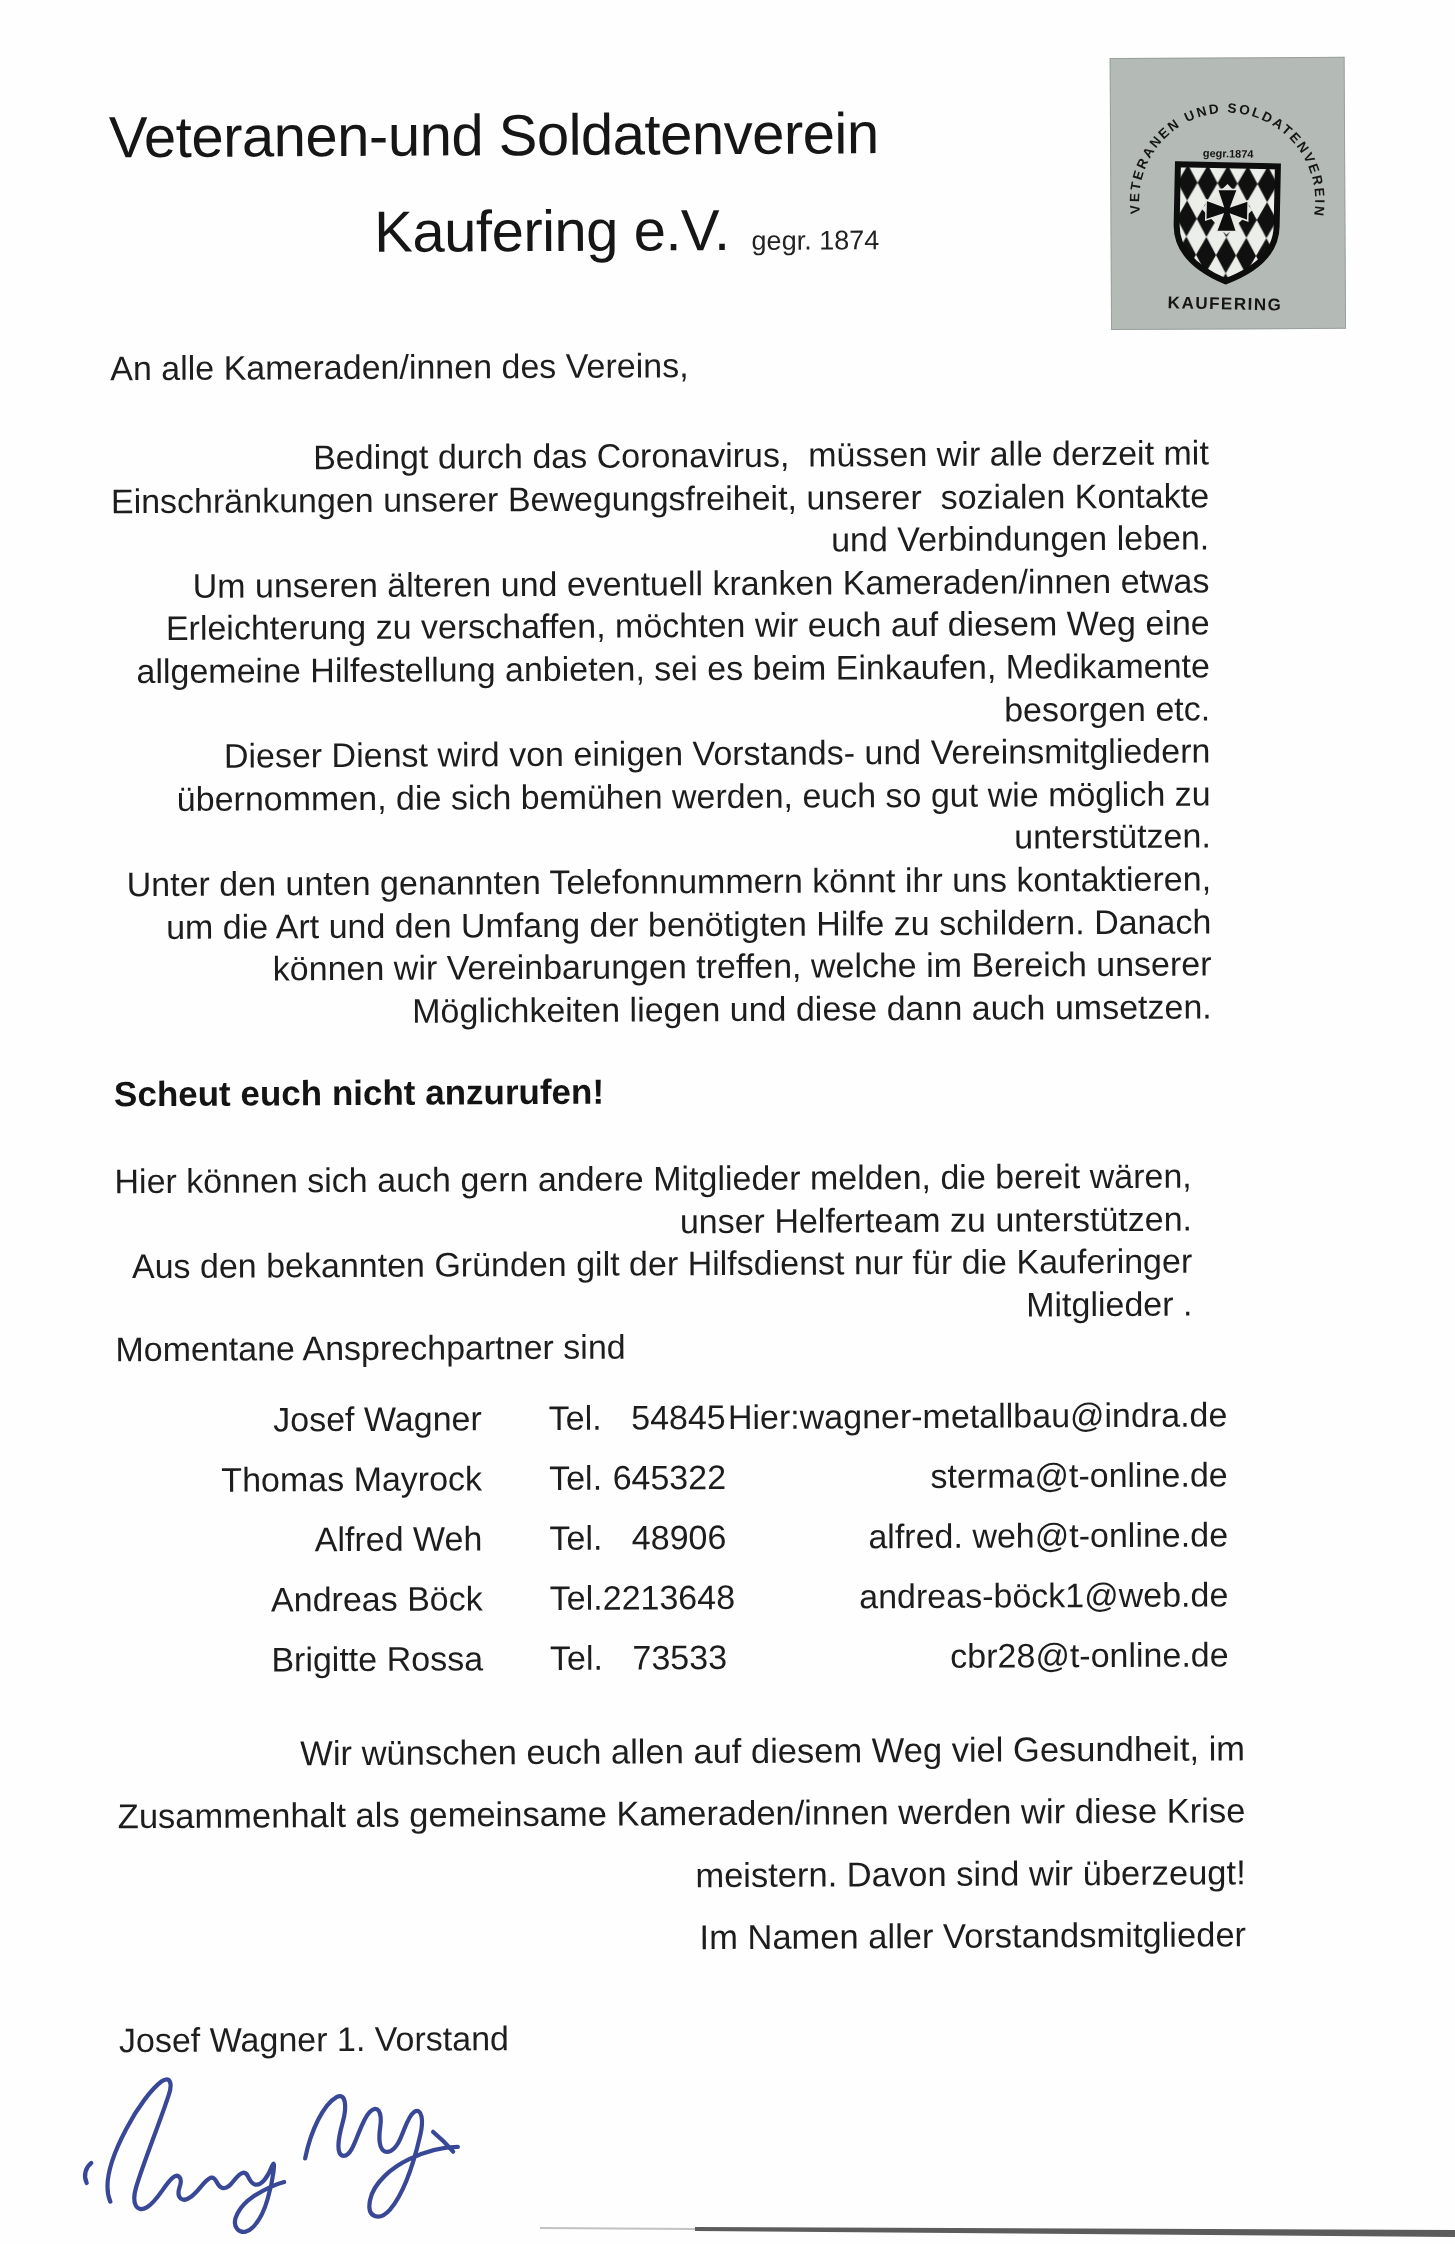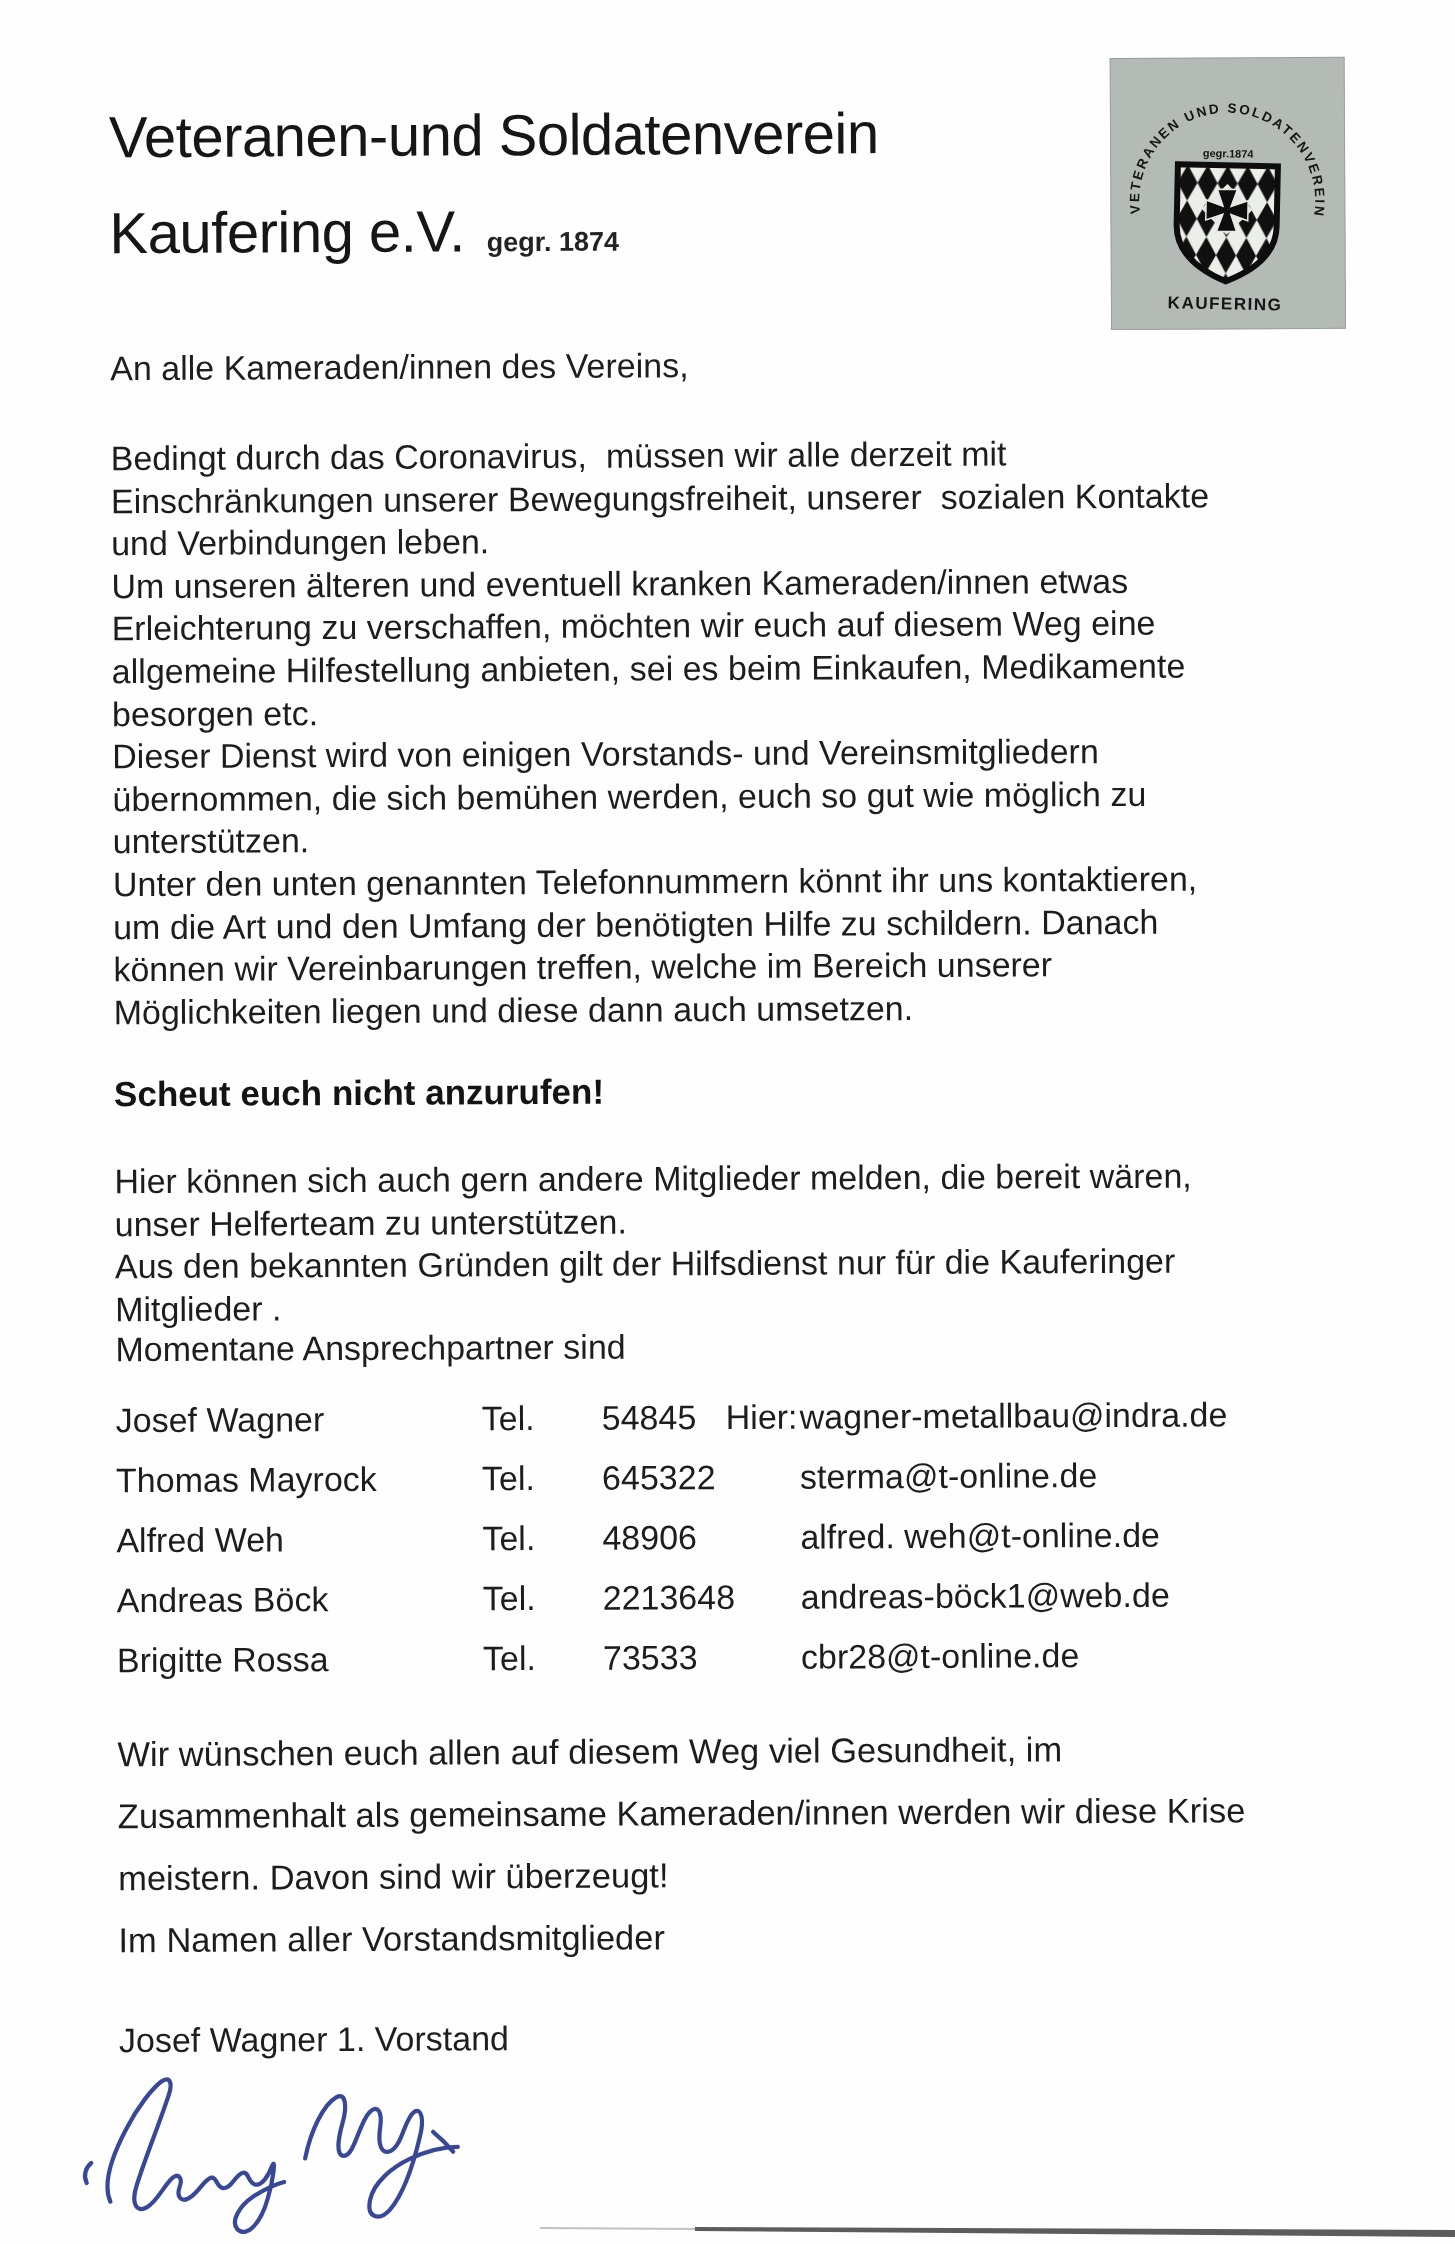--- a/index.html
+++ b/index.html
@@ -3,30 +3,31 @@
 <meta charset="utf-8">
 <style>
   html,body{margin:0;padding:0;background:#e8e8e8;}
   .page{
     position:relative;
     width:1455px;height:2244px;
     background:#fefefe;
     overflow:hidden;
     font-family:"Liberation Sans", sans-serif;
     color:#1d1d1d;
+    text-align:right;
   }
   .sheet{
     position:absolute;inset:0;
     transform:rotate(-0.3deg);
     transform-origin:50% 40%;
   }
   
   .title-block{position:absolute;left:113px;top:86px;}
   .title-line{font-size:58px;line-height:96px;font-weight:400;letter-spacing:-0.5px;color:#161616;white-space:pre;}
-  .founded-note{font-size:27px;font-weight:700;color:#222;margin-left:22px;letter-spacing:0;}
+  .founded-note{font-size:27px;font-weight:400;color:#222;margin-left:22px;letter-spacing:0;}
   .logo-wrap{position:absolute;left:1114px;top:60px;width:235px;height:272px;}
   
   .txt{position:absolute;left:113px;font-size:34px;color:#1e1e1e;white-space:pre;}
   .line{white-space:pre;}
   #salutation{top:346px;}
   #main-lines{position:absolute;left:113px;top:434px;font-size:34px;}
   #main-lines .line{line-height:42.6px;}
   #bold-line{top:1071px;font-weight:700;font-size:35px;color:#141414;}
   #second-lines{position:absolute;left:113px;top:1157px;font-size:34px;}
   #second-lines .line{line-height:42.6px;}

